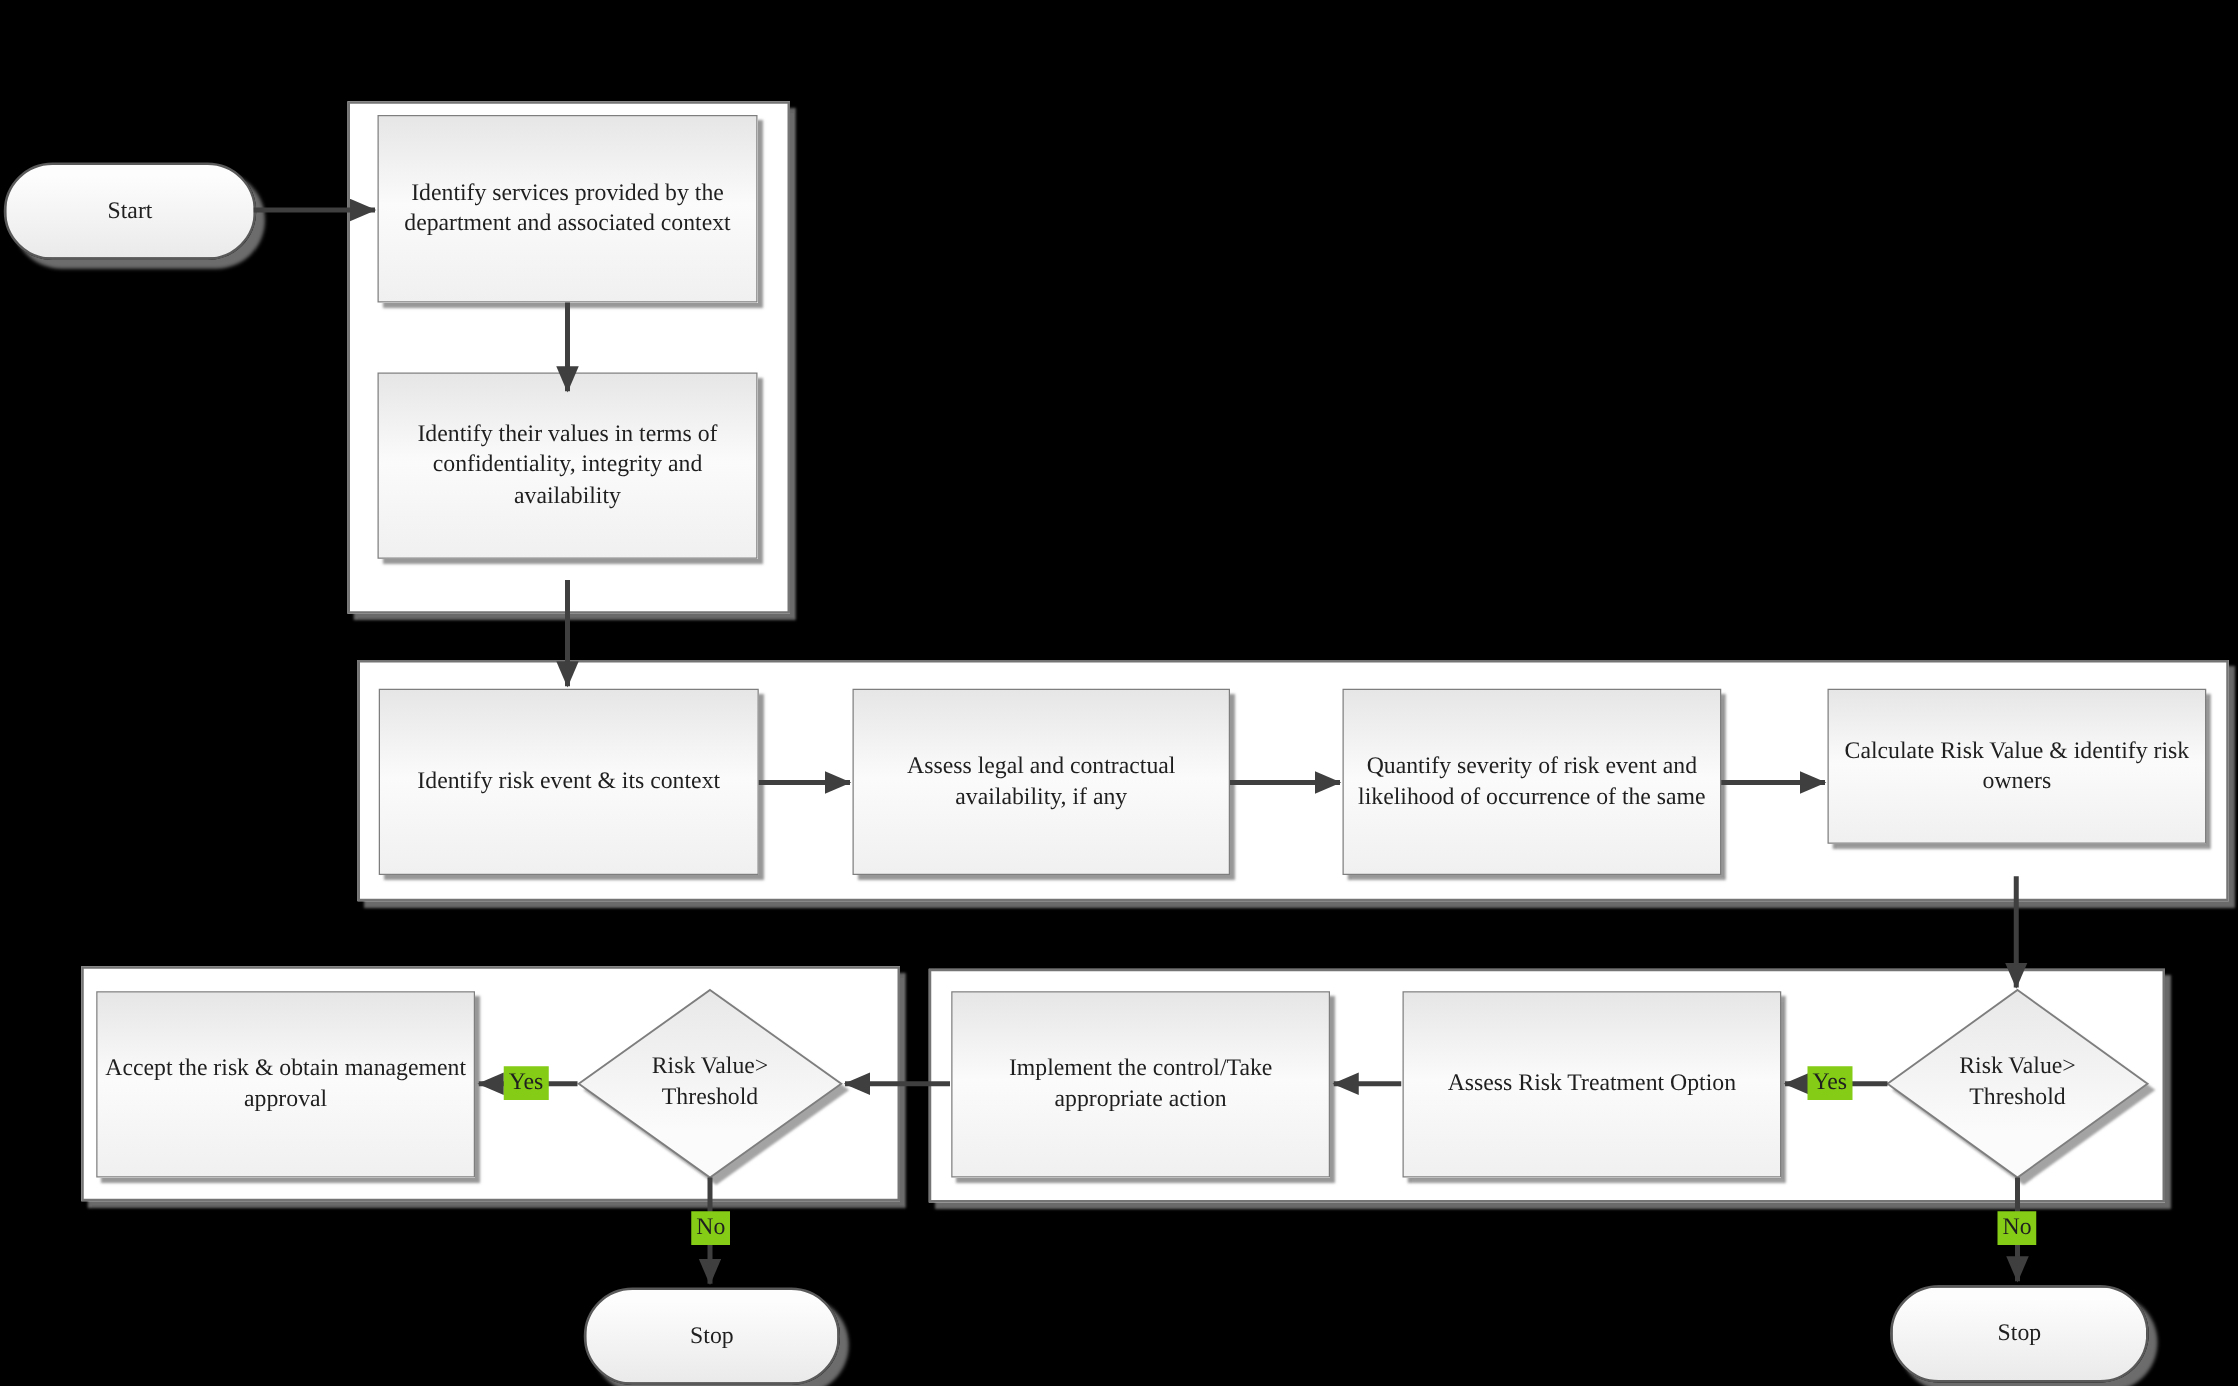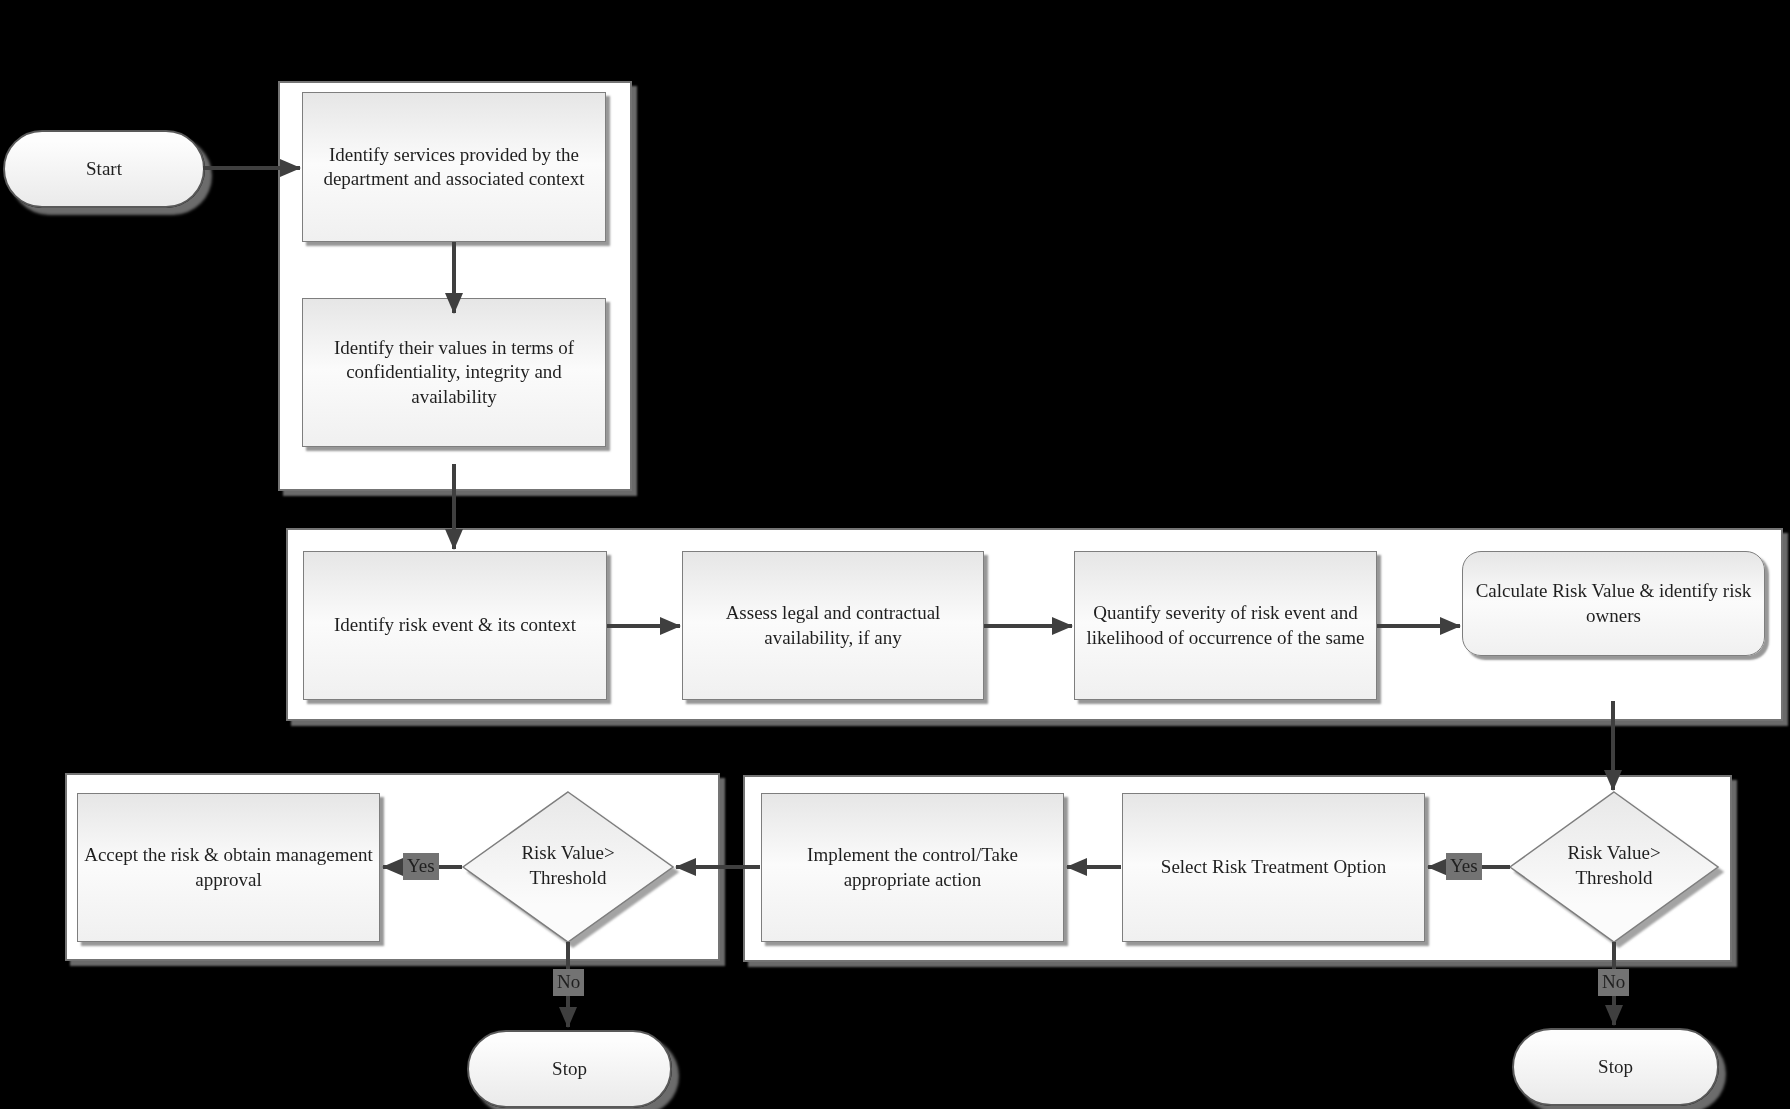--- a/index.html
+++ b/index.html
@@ -42,21 +42,21 @@
   }
   svg.wires{position:absolute;left:0;top:0;pointer-events:none;}
   .conn{stroke:var(--arrow);stroke-width:4;fill:none;}
   .ahead{fill:var(--arrow);}
   .decision{fill:url(#dgrad);stroke:var(--shape-border);stroke-width:1.5;}
   .dlabel{
     position:absolute;width:150px;text-align:center;
     font-size:19px;line-height:1.3;
   }
   .elabel{
-    position:absolute;background:#737373;color:var(--text);
+    position:absolute;background:#84cc16;color:var(--text);
     font-size:19px;line-height:1.2;padding:2px 4px;text-align:center;
   }
 </style>
 </head>
 <body>
 
 <div class="canvas">
 
   <div class="g" style="left:278px;top:81px;width:354px;height:410px;"></div>
   <div class="g" style="left:286px;top:528px;width:1497px;height:193px;"></div>
@@ -71,22 +71,22 @@
   </div>
   <div class="t" style="left:1512px;top:1028px;width:207px;height:78px;">
     <span>Stop</span>
   </div>
 
   <div class="p" style="left:302px;top:92px;width:304px;height:150px;">Identify services provided by the department and associated context</div>
   <div class="p" style="left:302px;top:298px;width:304px;height:149px;">Identify their values in terms of confidentiality, integrity and availability</div>
   <div class="p" style="left:303px;top:551px;width:304px;height:149px;">Identify risk event &amp; its context</div>
   <div class="p" style="left:682px;top:551px;width:302px;height:149px;">Assess legal and contractual availability, if any</div>
   <div class="p" style="left:1074px;top:551px;width:303px;height:149px;">Quantify severity of risk event and likelihood of occurrence of the same</div>
-  <div class="p" style="left:1462px;top:551px;width:303px;height:105px;border-radius:19px;">Calculate Risk Value &amp; identify risk owners</div>
-  <div class="p" style="left:1122px;top:793px;width:303px;height:149px;">Select Risk Treatment Option</div>
+  <div class="p" style="left:1462px;top:551px;width:303px;height:124px;">Calculate Risk Value &amp; identify risk owners</div>
+  <div class="p" style="left:1122px;top:793px;width:303px;height:149px;">Assess Risk Treatment Option</div>
   <div class="p" style="left:761px;top:793px;width:303px;height:149px;">Implement the control/Take appropriate action</div>
   <div class="p" style="left:77px;top:793px;width:303px;height:149px;">Accept the risk &amp; obtain management approval</div>
 
   <svg class="wires" width="1790" height="1109" viewBox="0 0 1790 1109">
     <defs>
       <linearGradient id="dgrad" x1="0" y1="0" x2="0" y2="1">
         <stop offset="0" stop-color="#e8e8e8"></stop>
         <stop offset="0.75" stop-color="#fbfbfb"></stop>
       </linearGradient>
       <filter id="dshadow" x="-20%" y="-20%" width="150%" height="150%">

